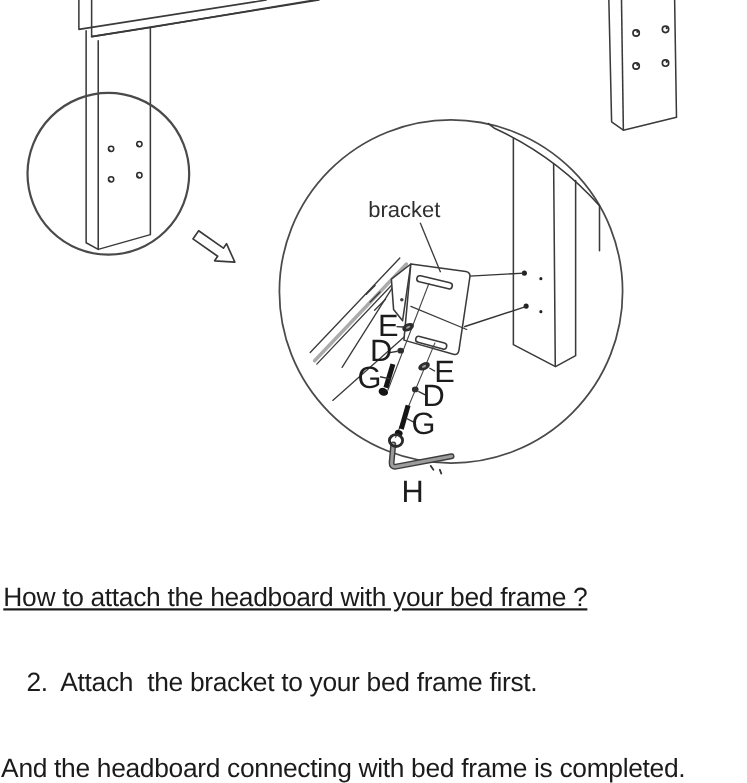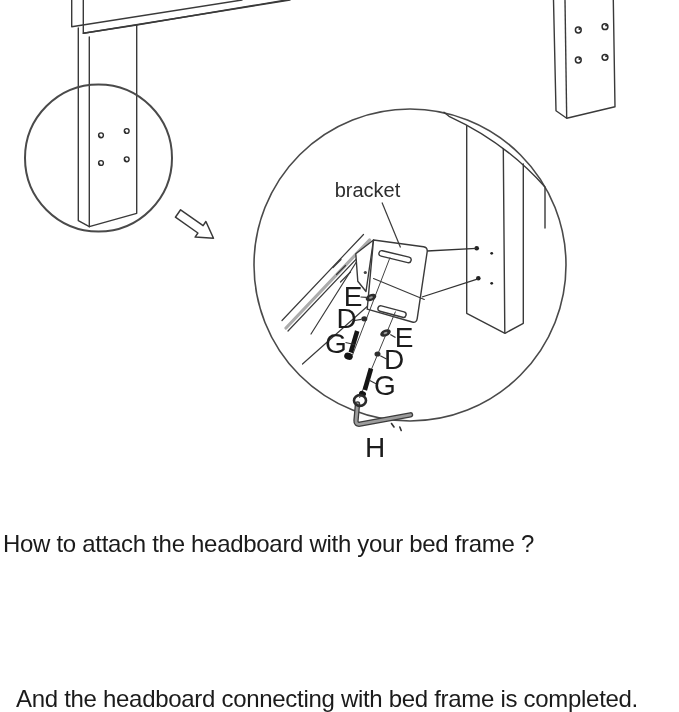--- a/index.html
+++ b/index.html
@@ -147,15 +147,16 @@
   <text class="blabel" x="367.5" y="197" text-anchor="middle">bracket</text>
   <text class="plabel" x="353" y="305.5" text-anchor="middle">E</text>
   <text class="plabel" x="346.5" y="328" text-anchor="middle">D</text>
   <text class="plabel" x="335.8" y="352.5" text-anchor="middle">G</text>
   <text class="plabel" x="404.2" y="347" text-anchor="middle">E</text>
   <text class="plabel" x="394.2" y="369" text-anchor="middle">D</text>
   <text class="plabel" x="385" y="394.5" text-anchor="middle">G</text>
   <text class="plabel" x="375.2" y="456.5" text-anchor="middle">H</text>
 </svg>
 
-  <div class="instr" style="left:3px;top:531px;">How to attach the headboard with your bed frame ?</div>
-  <div class="instr" style="left:16px;top:686px;">And the headboard connecting with bed frame is completed.</div>
+  <div class="instr" style="left:3px;top:531px;text-decoration:underline;">How to attach the headboard with your bed frame ?</div>
+  <div class="instr" style="left:24px;top:608px;">2.  Attach  the bracket to your bed frame first.</div>
+  <div class="instr" style="left:1px;top:686px;">And the headboard connecting with bed frame is completed.</div>
 </div>
 
 </body></html>

